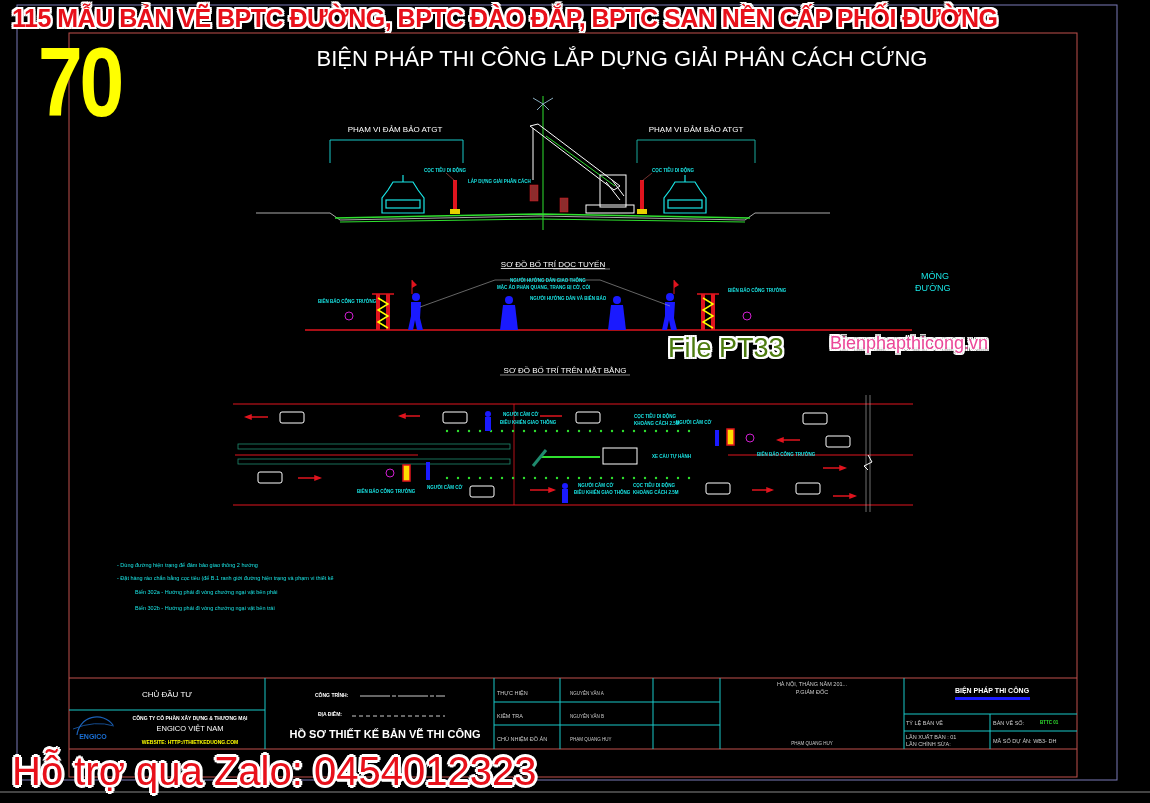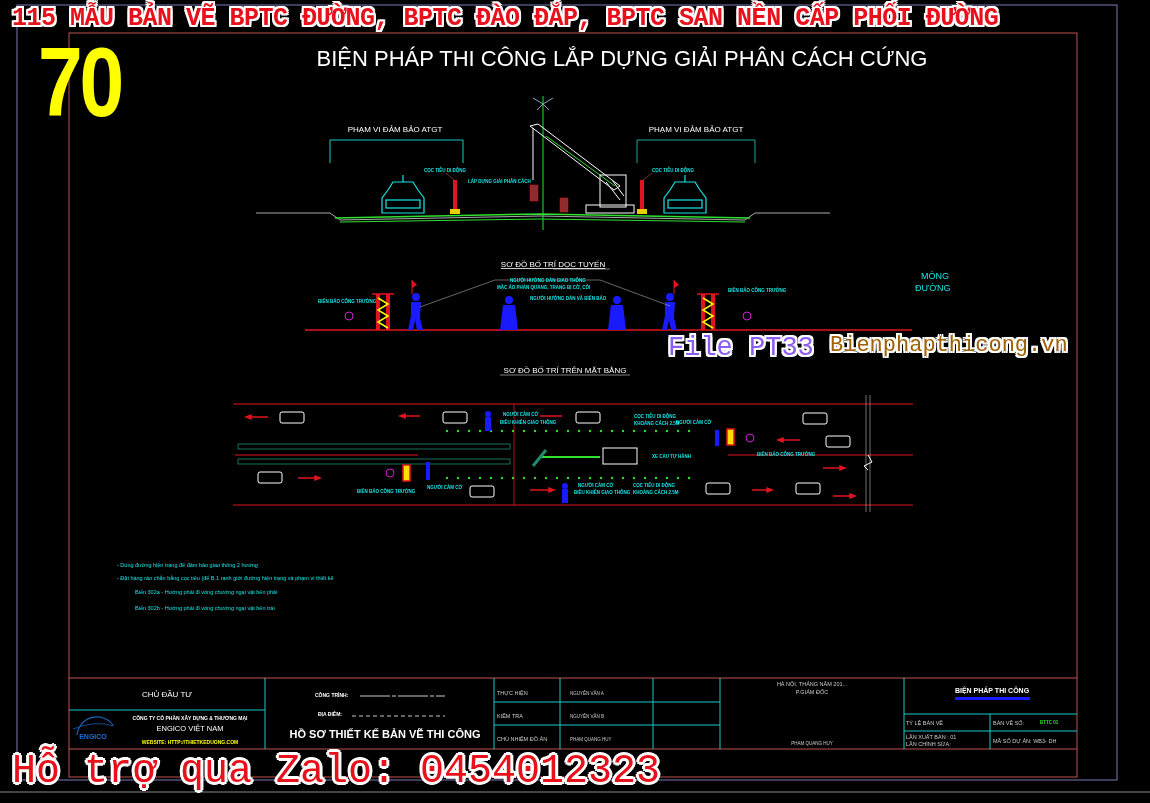--- a/index.html
+++ b/index.html
@@ -1,24 +1,24 @@
 <!DOCTYPE html>
 <html><head>
 <meta charset="utf-8">
 <style>
   html, body { margin:0; padding:0; background:#000; }
   body { width:1150px; height:803px; position:relative; overflow:hidden; font-family:"Liberation Sans", sans-serif; }
   #canvas { position:absolute; left:0; top:0; width:1150px; height:803px; }
-  .overlay { position:absolute; font-family:Liberation Mono, monospace; font-weight:bold; white-space:nowrap; }
+  .overlay { position:absolute; font-family:Liberation Sans, sans-serif; font-weight:bold; white-space:nowrap; }
   .banner-top { left:12px; top:4px; font-size:25px; color:#e8101a; letter-spacing:-0.5px;
     text-shadow: -2px -2px 0 #fff, 2px -2px 0 #fff, -2px 2px 0 #fff, 2px 2px 0 #fff, 0 2px 0 #fff, 0 -2px 0 #fff, 2px 0 0 #fff, -2px 0 0 #fff; }
   .big-num { left:38px; top:26px; font-size:98px; color:#ffff00; font-family:"Liberation Sans", sans-serif; transform:scaleX(0.82); transform-origin:left top; letter-spacing:-4px; }
-  .file-tag { left:668px; top:333px; font-size:27px; color:#8b5cf6; font-weight:normal;
+  .file-tag { left:668px; top:333px; font-size:27px; color:#4d7c0f; font-weight:normal;
     text-shadow: -2px -2px 0 #fff, 2px -2px 0 #fff, -2px 2px 0 #fff, 2px 2px 0 #fff, 0 2px 0 #fff, 0 -2px 0 #fff, 2px 0 0 #fff, -2px 0 0 #fff; }
-  .site-tag { left:830px; top:333px; font-size:22px; color:#a16207; font-weight:normal;
+  .site-tag { left:830px; top:333px; font-size:18px; color:#ec4899; font-weight:normal;
     text-shadow: -2px -2px 0 #fff, 2px -2px 0 #fff, -2px 2px 0 #fff, 2px 2px 0 #fff, 0 2px 0 #fff, 0 -2px 0 #fff, 2px 0 0 #fff, -2px 0 0 #fff; }
   .zalo { left:12px; top:749px; font-size:40px; color:#e8101a; font-weight:normal;
     text-shadow: -2px -2px 0 #fff, 2px -2px 0 #fff, -2px 2px 0 #fff, 2px 2px 0 #fff, 0 3px 0 #fff, 0 -3px 0 #fff, 3px 0 0 #fff, -3px 0 0 #fff; }
   svg text { font-family:"Liberation Sans", sans-serif; }
 </style>
 </head>
 <body>
 
 <svg id="canvas" viewBox="0 0 1150 803" xmlns="http://www.w3.org/2000/svg">
 

